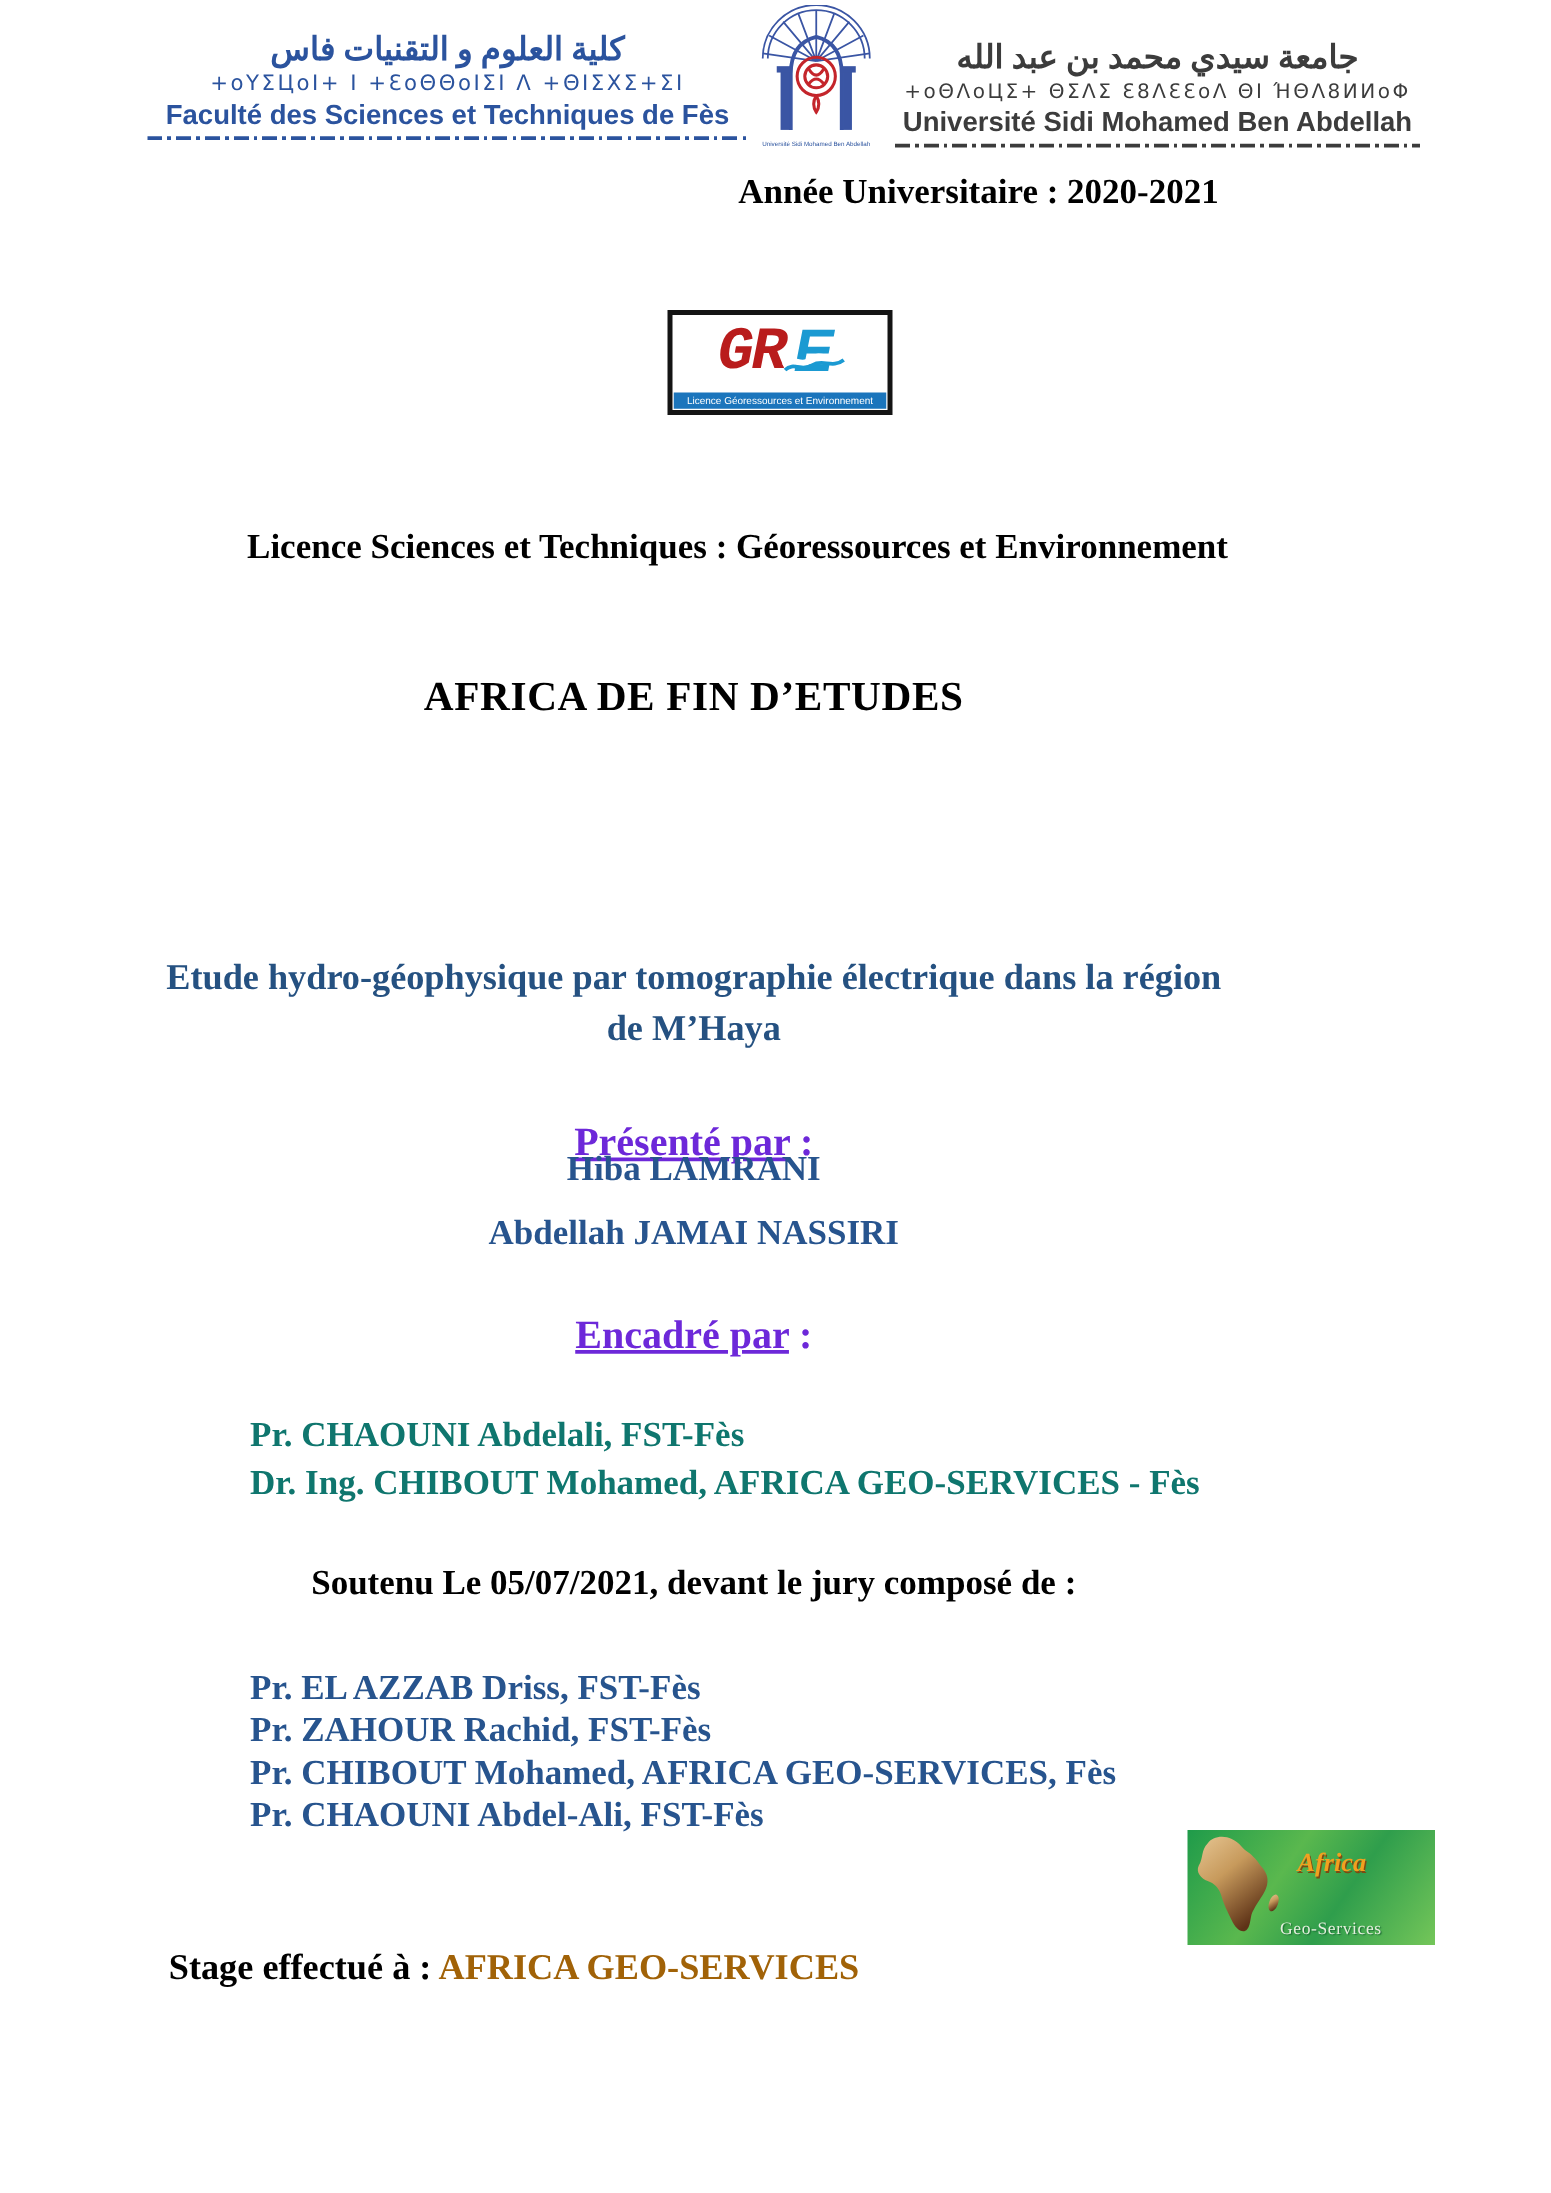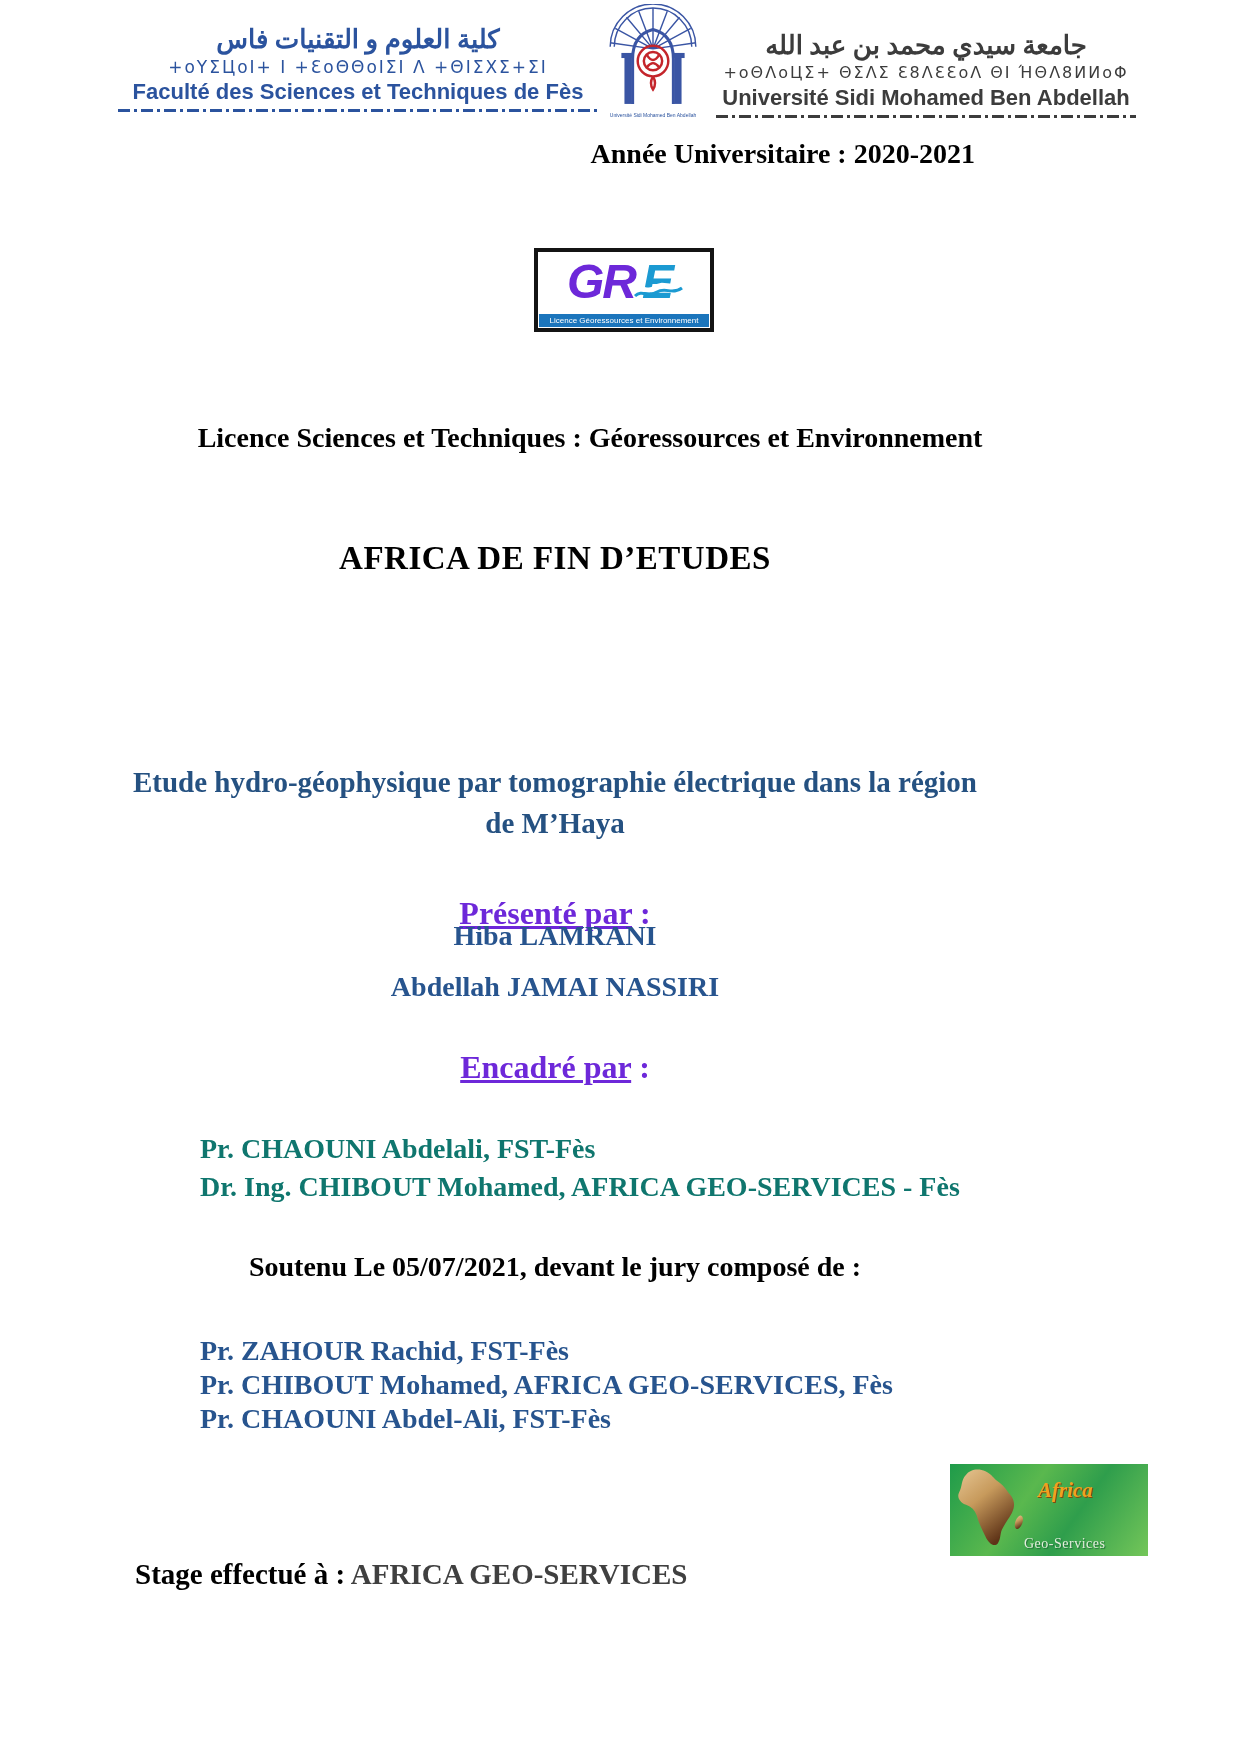--- a/index.html
+++ b/index.html
@@ -24,22 +24,22 @@
   .univ-logo { left:602px; top:4px; width:102px; height:116px; text-align:center; }
   .univ-caption { font-size:5px; line-height:6px; color:#2b539e; font-family:"Liberation Sans", sans-serif; white-space:nowrap; overflow:hidden; }
 
   
   .annee { top:136px; right:266px; font-size:28px; font-weight:bold; line-height:36px; }
 
   
   .gre-box { left:534px; top:248px; width:180px; height:84px; box-sizing:border-box;
     border:4px solid #141414; background:#fff; }
   .gre-row { position:absolute; top:2px; left:0; right:0; text-align:center; height:56px; }
-  .gre-gr { font-family:Liberation Sans, sans-serif; font-weight:bold; font-style:italic;
-    font-size:48px; line-height:56px; color:#6d28d9; letter-spacing:-2px; }
+  .gre-gr { font-family:Liberation Mono, monospace; font-weight:bold; font-style:italic;
+    font-size:48px; line-height:56px; color:#b91c1c; letter-spacing:-2px; }
   .gre-e { position:relative; display:inline-block; width:46px; height:56px; vertical-align:top; }
   .gre-e-letter { font-family:"Liberation Sans", sans-serif; font-weight:bold; font-style:italic;
     font-size:48px; line-height:56px; color:#1b9ad2; }
   .gre-wave { position:absolute; left:-2px; top:24px; }
   .gre-caption { position:absolute; left:1px; right:1px; bottom:1px; height:13px;
     background:#1b75bc; color:#fff; font-family:"Liberation Sans", sans-serif;
     font-size:8px; line-height:13px; text-align:center; white-space:nowrap; overflow:hidden; }
 
   
   .licence-line { left:0; top:422px; width:1180px; text-align:center; font-size:28px; font-weight:bold; }
@@ -47,21 +47,21 @@
   .pour { left:145px; top:597px; width:820px; text-align:center; font-size:33px; line-height:45px; }
   .thesis-title { left:125px; top:762px; width:860px; text-align:center;
     font-size:29px; font-weight:bold; line-height:41px; color:#255181; }
   .label-line { left:0; width:1110px; text-align:center; font-size:32px; font-weight:bold; color:#6d28d9;margin-top:25px; }
   .ul { text-decoration:underline; }
   .author-line { left:0; width:1110px; text-align:center; font-size:28px; font-weight:bold; color:#27548e; }
   .sup-block { left:200px; top:1130px; font-size:28px; font-weight:bold; color:#0f766e; line-height:38px; }
   .soutenu { left:0; top:1251px; width:1110px; text-align:center; font-size:28px; font-weight:bold; }
   .jury-block { left:200px; top:1334px; font-size:28px; font-weight:bold; color:#27548e; line-height:34px; }
   .stage { left:135px; top:1558px; font-size:29px; font-weight:bold; }
-  .stage-company { color:#404040; }
+  .stage-company { color:#a16207; }
 
   
   .ags-box { left:950px; top:1464px; width:198px; height:92px; overflow:hidden;
     background:linear-gradient(125deg,#1f9b4a 0%,#5ab84e 38%,#2f9e4c 62%,#74c659 100%); }
   .ags-africa { position:absolute; left:2px; top:2px; }
   .ags-name { position:absolute; left:88px; top:14px; font-family:"Liberation Serif", serif;
     font-style:italic; font-weight:bold; font-size:21px; color:#f2a01f; text-shadow:1px 1px 0 #7c4a12; }
   .ags-sub { position:absolute; left:74px; top:52px; font-family:"Liberation Serif", serif;
     font-size:14px; color:#e4efdd; letter-spacing:0.5px; text-shadow:1px 1px 1px #1c6b34;margin-top:20px; }
 </style>
@@ -136,20 +136,21 @@
     <span class="ul">Encadré par</span><span> :</span>
   </div>
   <div class="abs sup-block">
     <div>Pr. CHAOUNI Abdelali, FST-Fès</div>
     <div>Dr. Ing. CHIBOUT Mohamed, AFRICA GEO-SERVICES - Fès</div>
   </div>
 
   <div class="abs soutenu">Soutenu Le 05/07/2021, devant le jury composé de :</div>
 
   <div class="abs jury-block">
+    <div>Pr. EL AZZAB Driss, FST-Fès</div>
     <div>Pr. ZAHOUR Rachid, FST-Fès</div>
     <div>Pr. CHIBOUT Mohamed, AFRICA GEO-SERVICES, Fès</div>
     <div>Pr. CHAOUNI Abdel-Ali, FST-Fès</div>
   </div>
 
   <div class="abs ags-box">
     <svg class="ags-africa" width="88" height="88" viewBox="0 0 100 100">
       <defs>
         <linearGradient id="agsg" x1="0" y1="0" x2="0.6" y2="1">
           <stop offset="0" stop-color="#e6c592"></stop>

